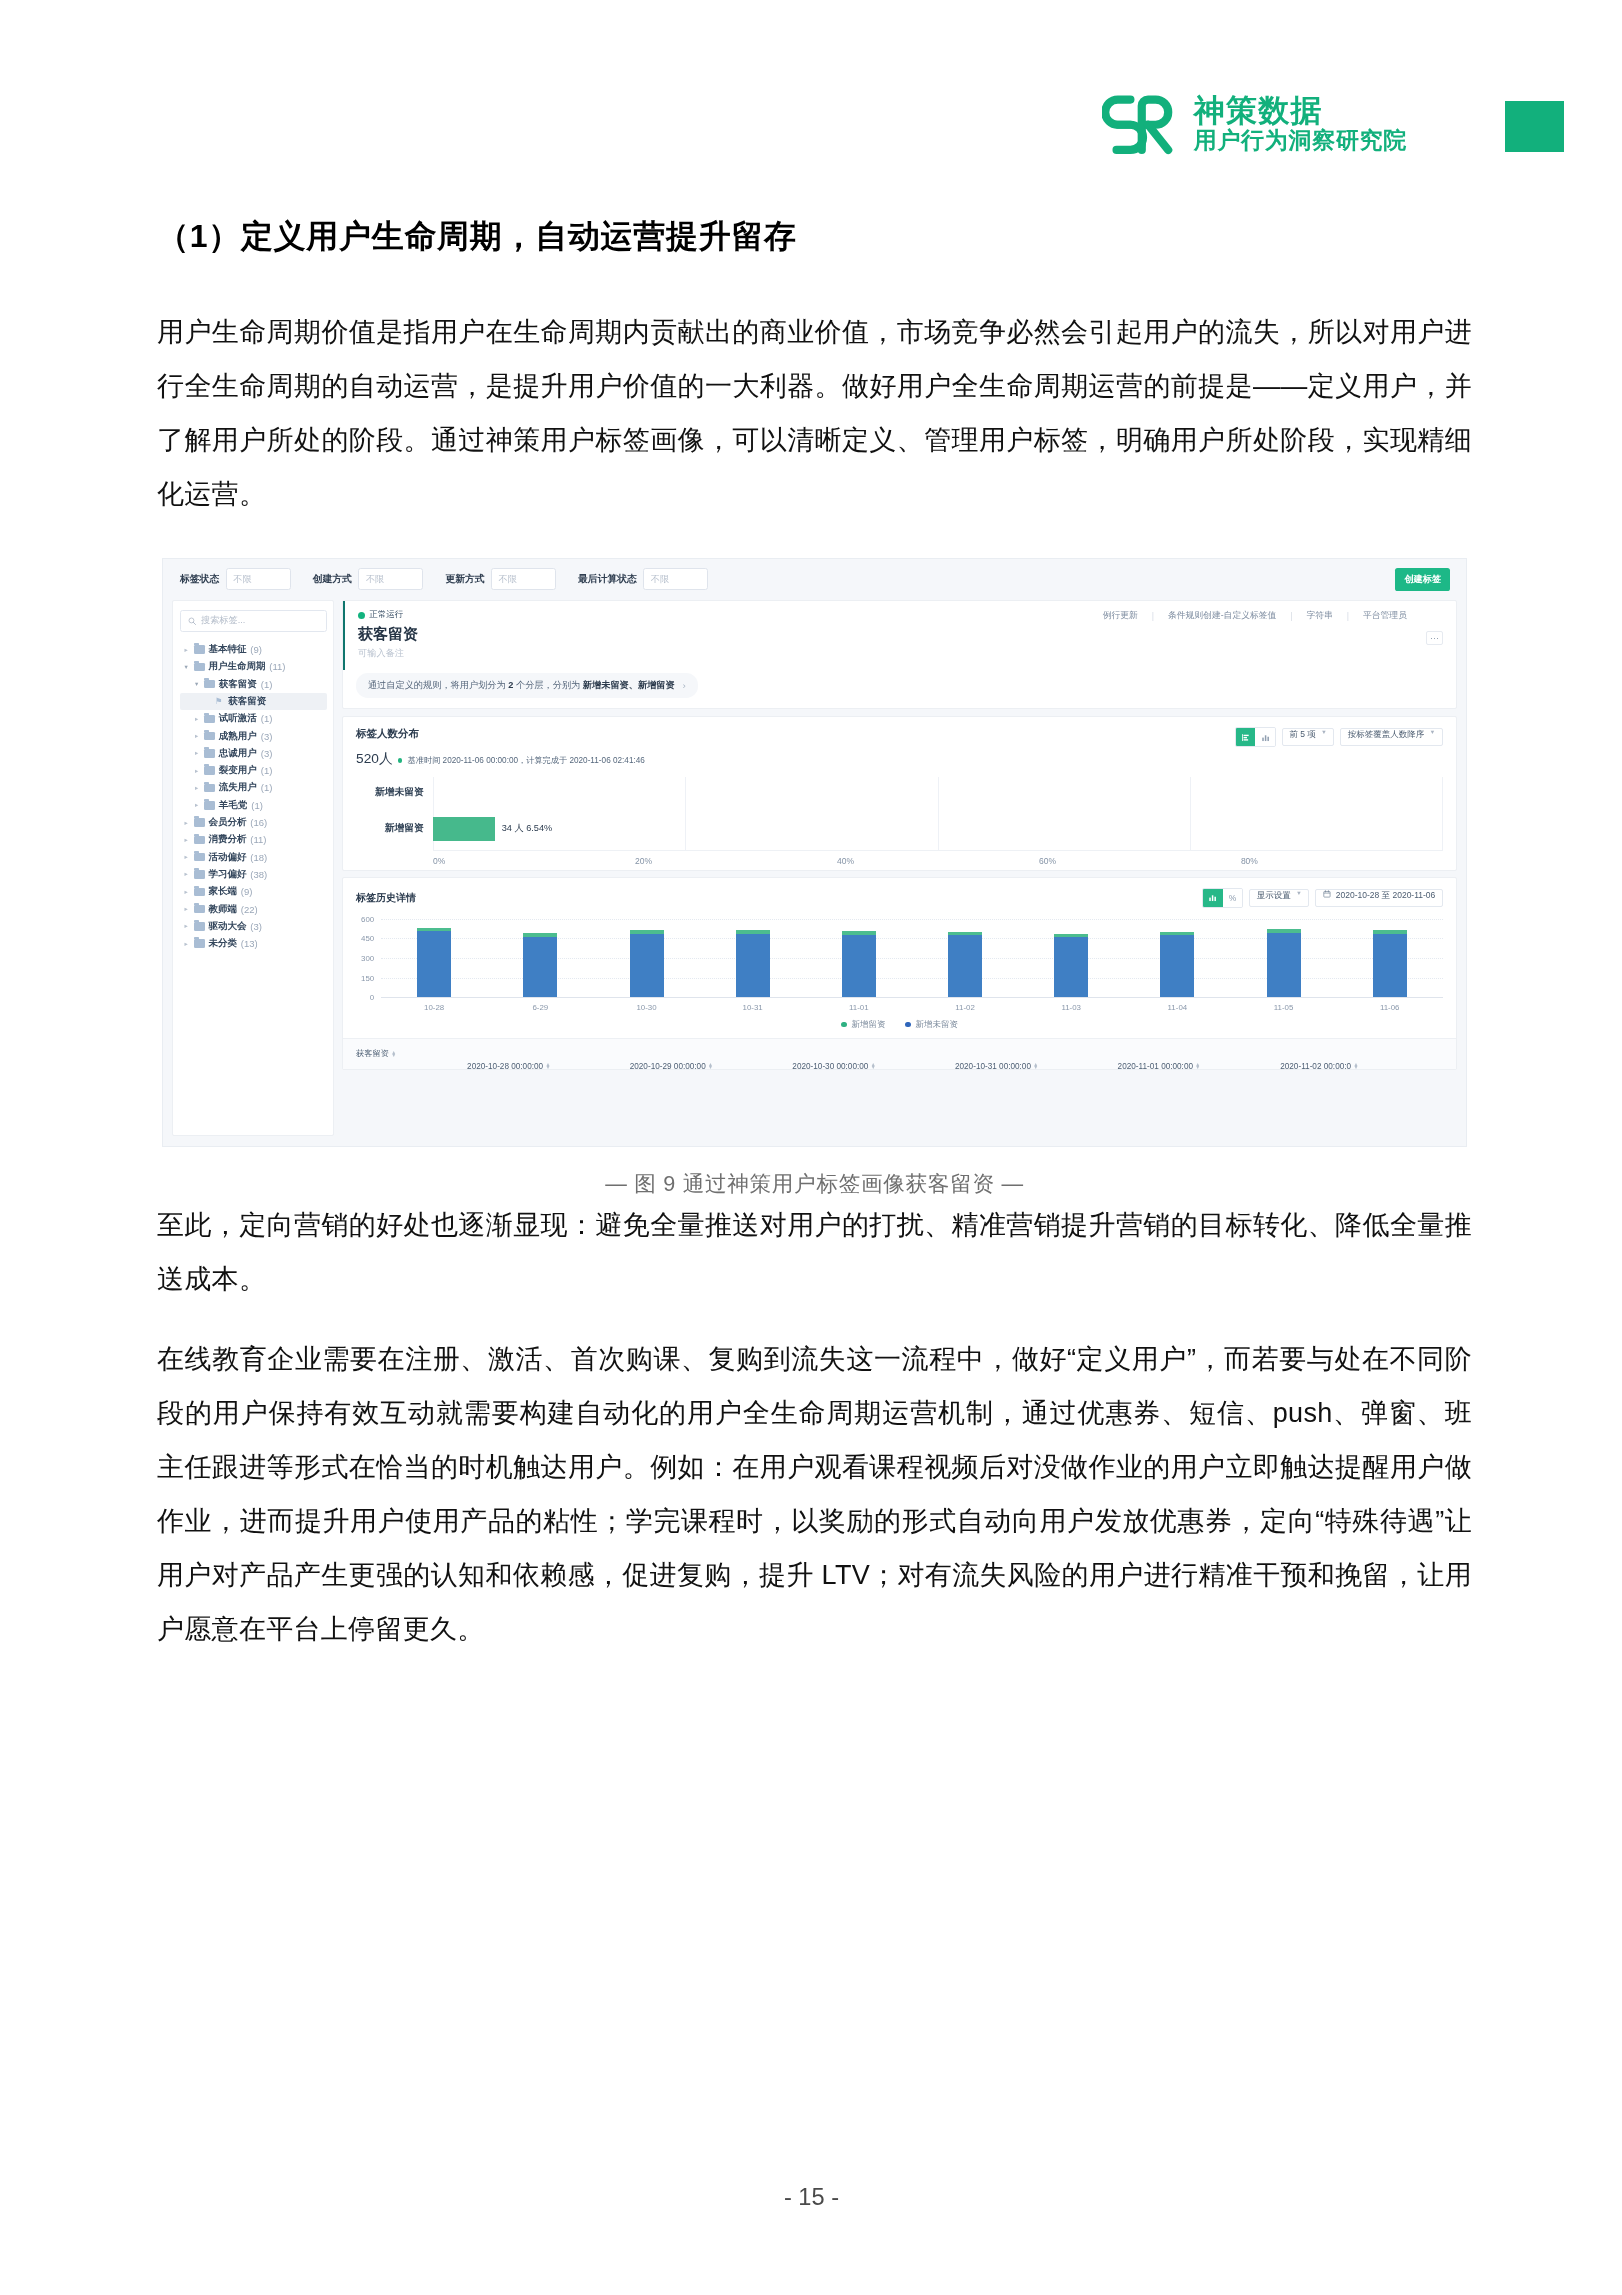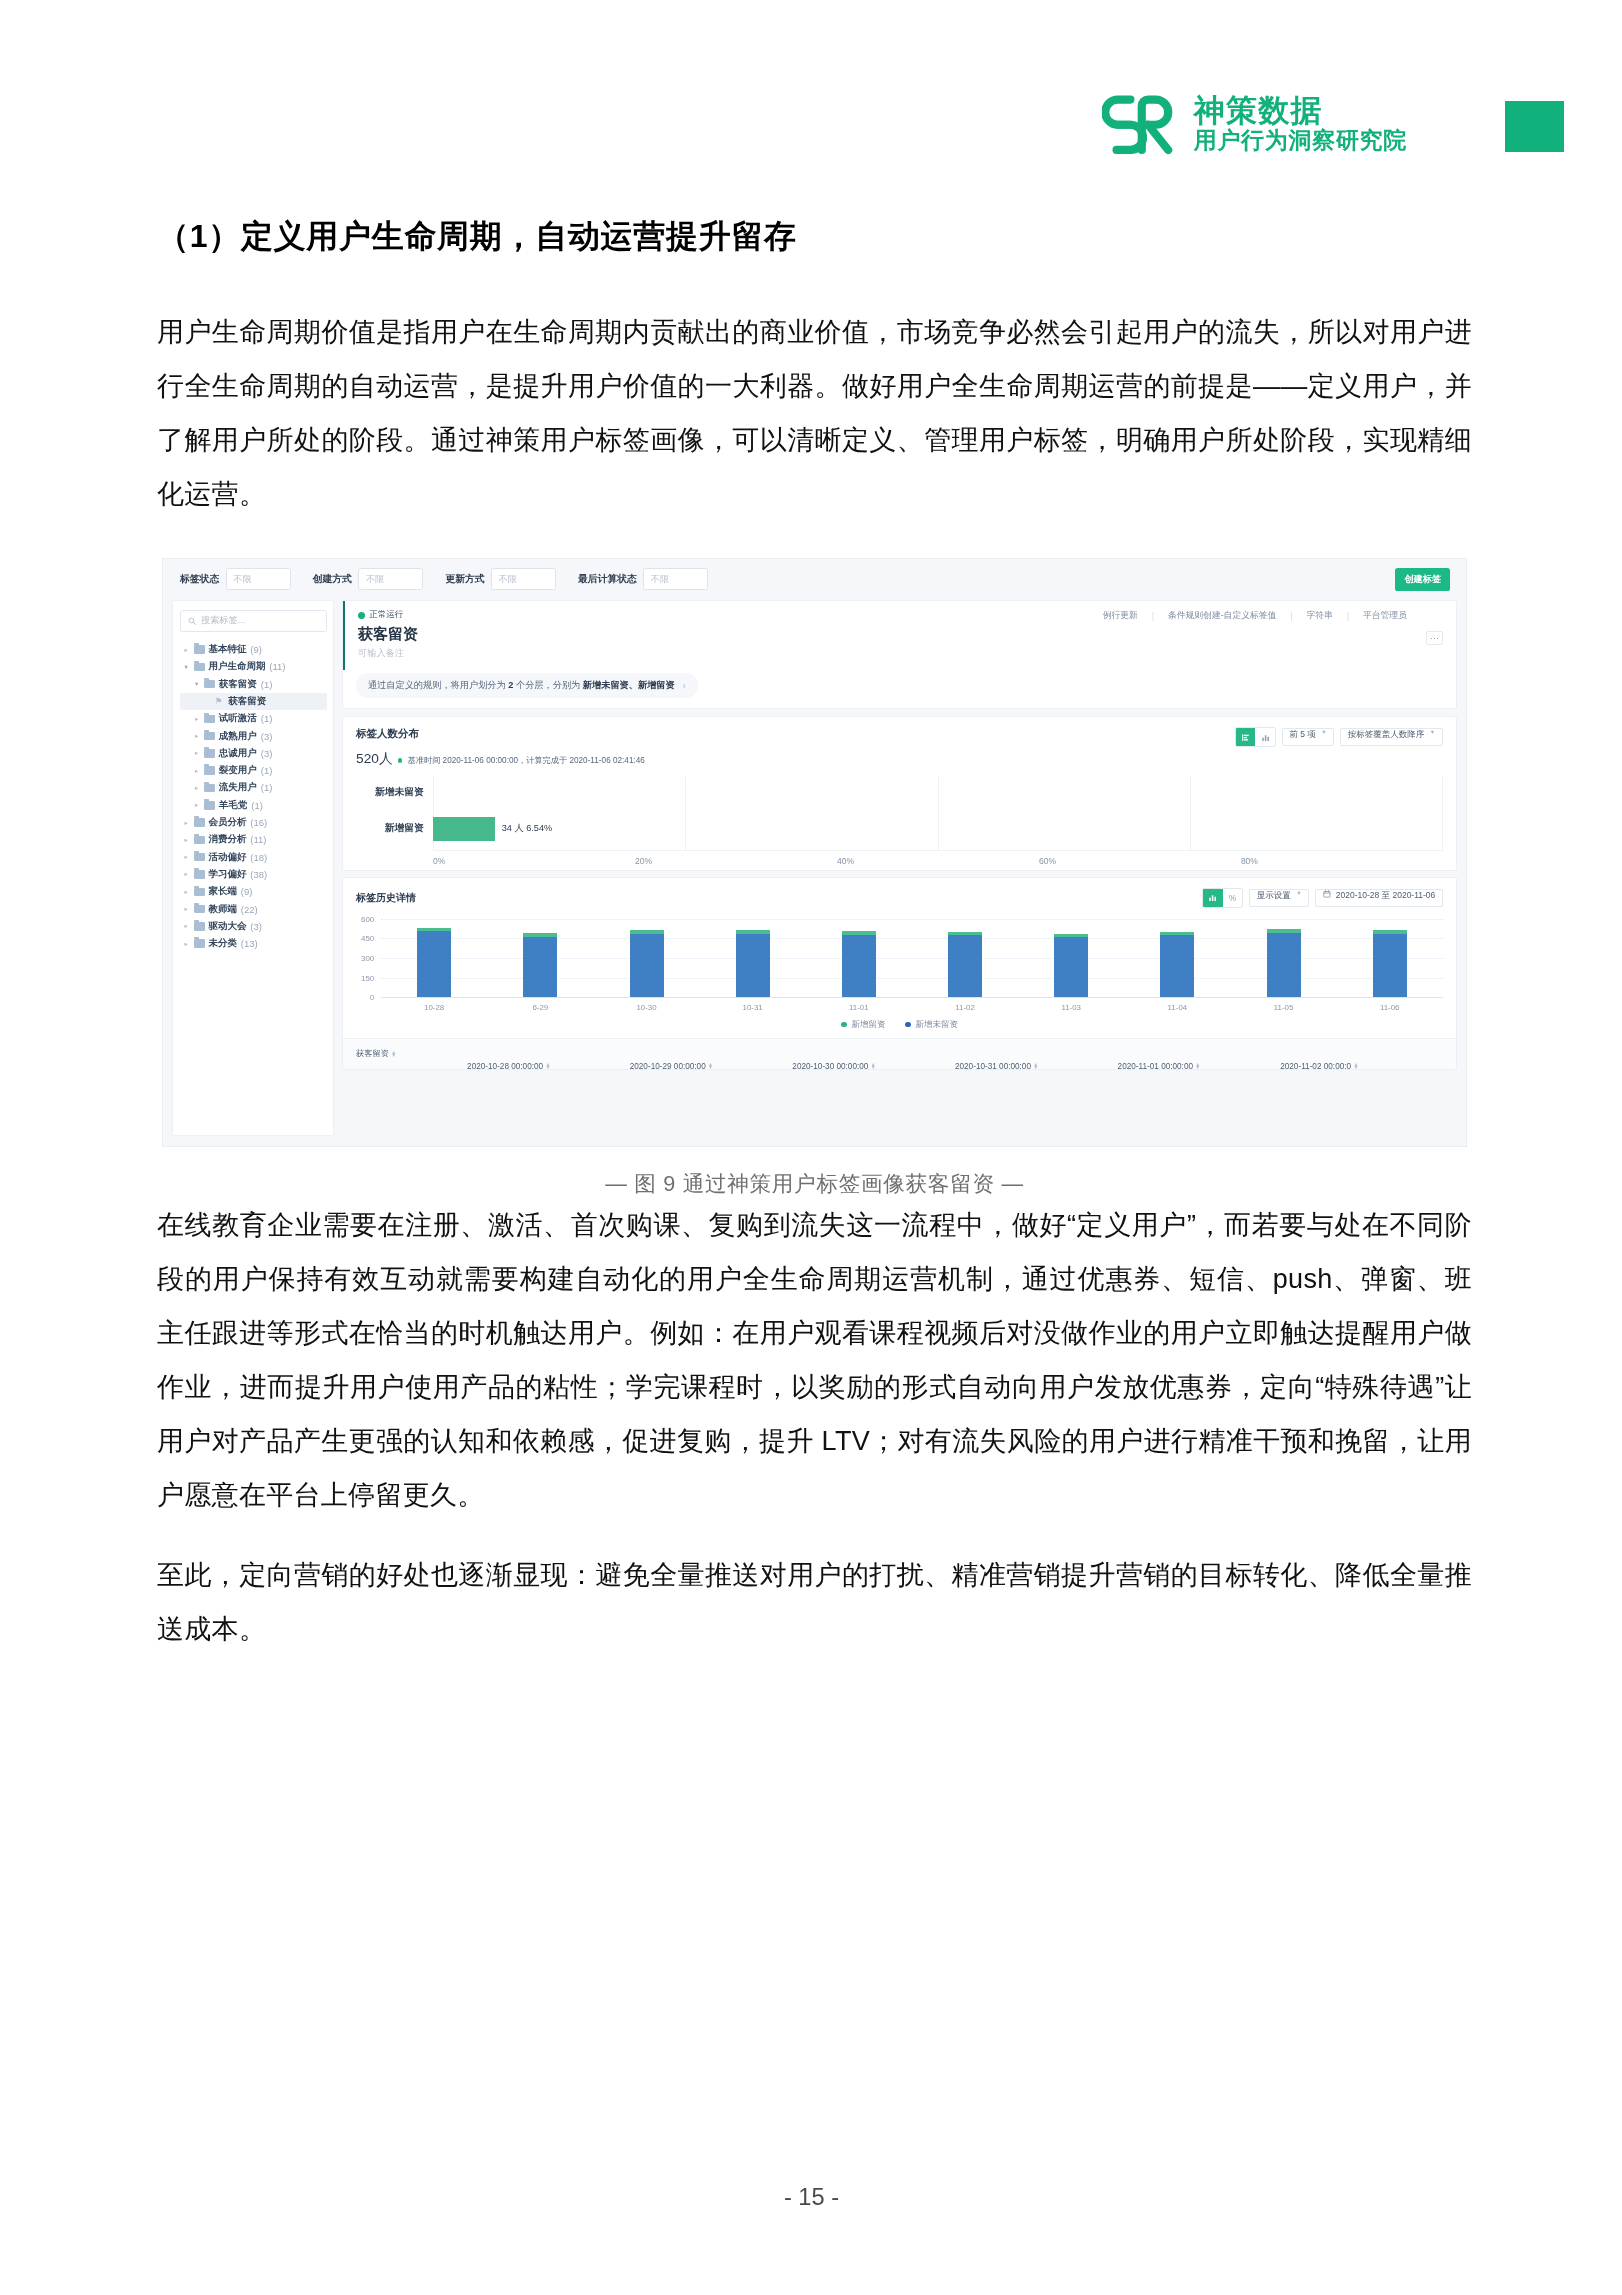--- a/index.html
+++ b/index.html
@@ -893,18 +893,18 @@
               </div>
           </div>
 
         </div>
       </div>
     </div>
 
     <div class="fig-caption">—  图 9 通过神策用户标签画像获客留资  —</div>
   </div>
 
+  <p class="body-text">至此，定向营销的好处也逐渐显现：避免全量推送对用户的打扰、精准营销提升营销的目标转化、降低全量推送成本。</p>
   <p class="body-text after-figure">在线教育企业需要在注册、激活、首次购课、复购到流失这一流程中，做好“定义用户”，而若要与处在不同阶段的用户保持有效互动就需要构建自动化的用户全生命周期运营机制，通过优惠券、短信、push、弹窗、班主任跟进等形式在恰当的时机触达用户。例如：在用户观看课程视频后对没做作业的用户立即触达提醒用户做作业，进而提升用户使用产品的粘性；学完课程时，以奖励的形式自动向用户发放优惠券，定向“特殊待遇”让用户对产品产生更强的认知和依赖感，促进复购，提升 LTV；对有流失风险的用户进行精准干预和挽留，让用户愿意在平台上停留更久。</p>
-  <p class="body-text">至此，定向营销的好处也逐渐显现：避免全量推送对用户的打扰、精准营销提升营销的目标转化、降低全量推送成本。</p>
 </div>
 
 <div class="page-number">- 15 -</div>
 
 
 </body></html>

